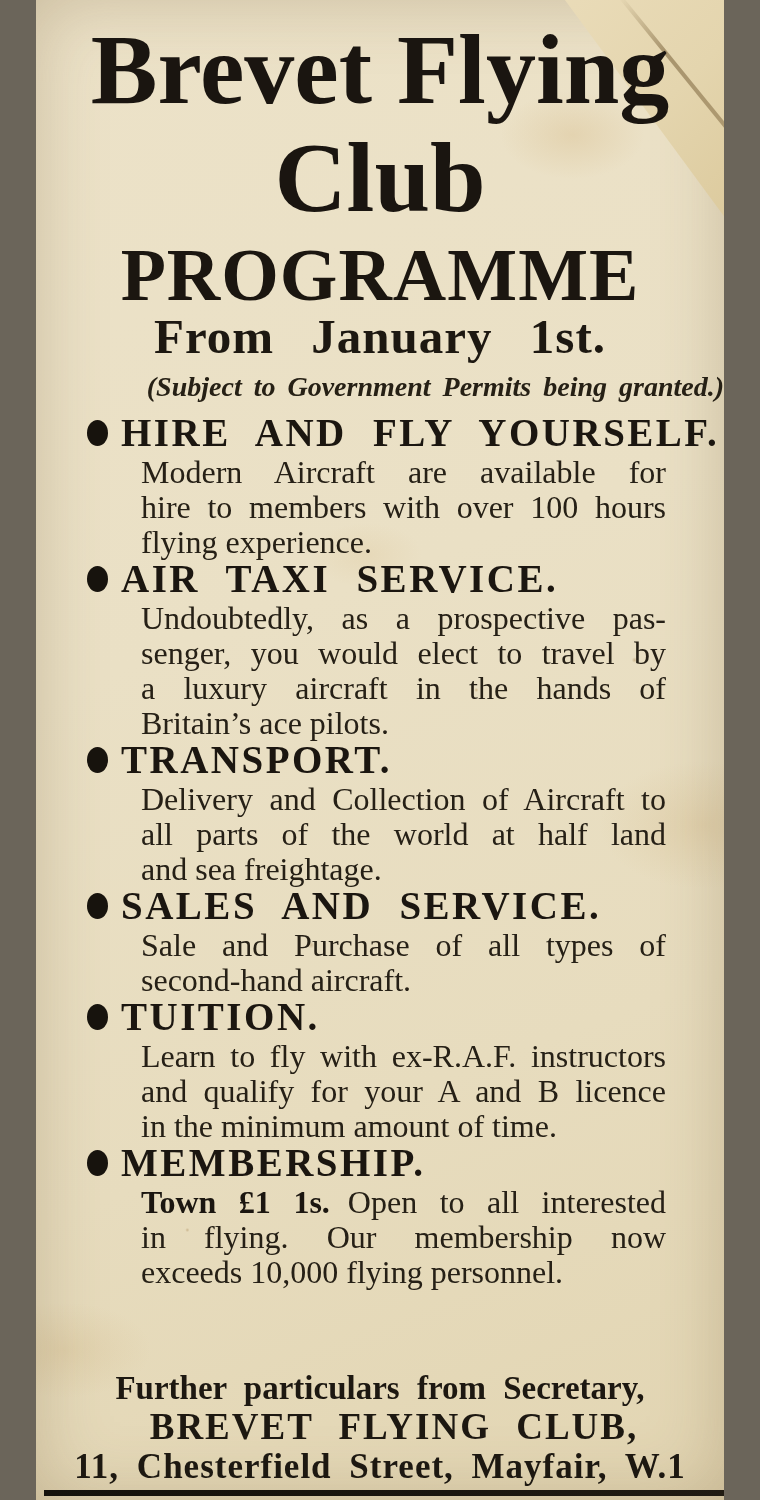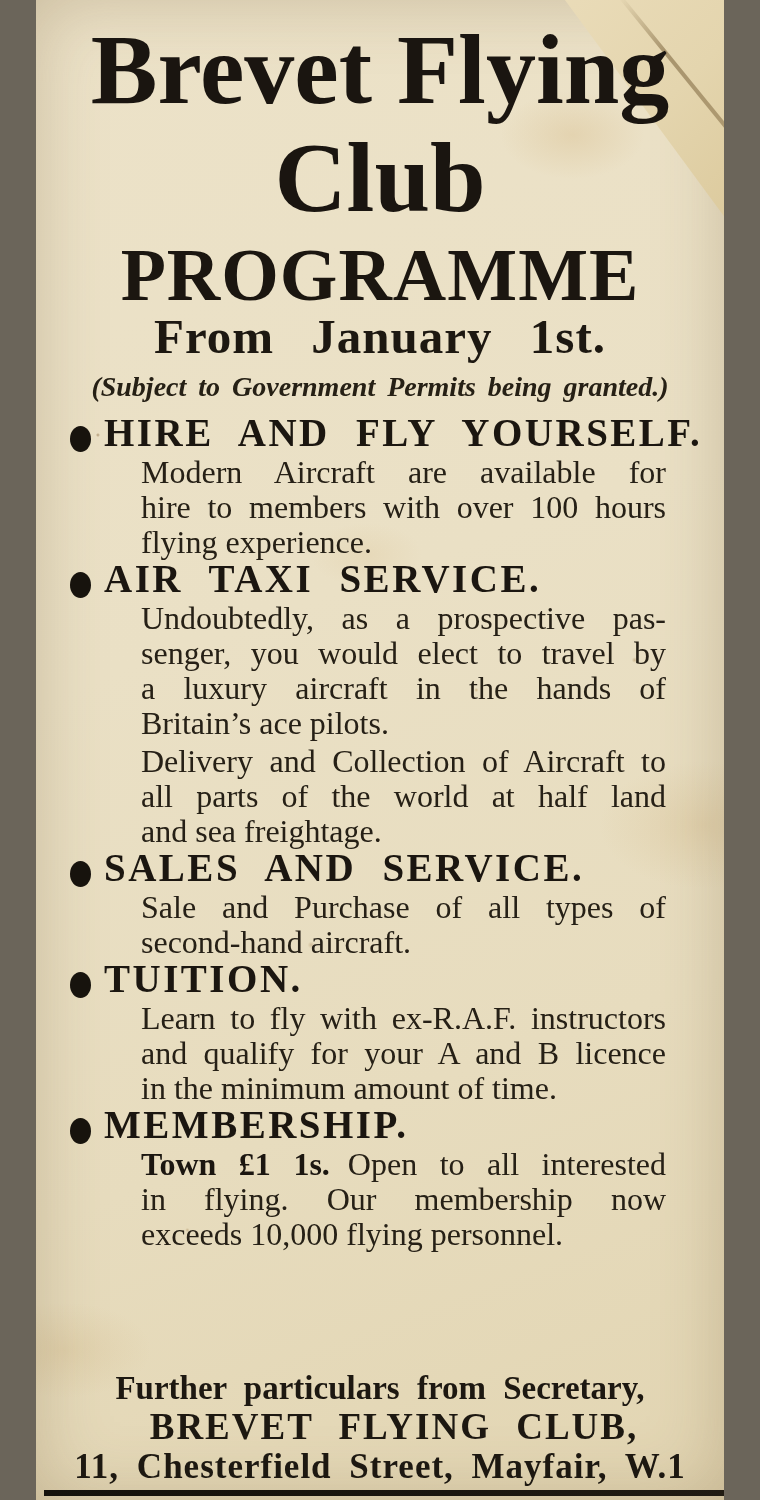--- a/index.html
+++ b/index.html
@@ -54,29 +54,29 @@
     letter-spacing:1px;color:#1b1610;
   }
   .dateline{
     font-size:49px;line-height:1;font-weight:bold;
     word-spacing:24px;letter-spacing:1px;color:#1d1811;
   }
   .note{
     margin-top:10px;
     font-size:28px;line-height:31px;
     font-weight:bold;font-style:italic;
-    word-spacing:5px;color:#262015;
+    word-spacing:5px;color:#262015;text-align:right;
   }
 
   #sections{position:relative;margin-top:12px;}
   .section{margin-top:0;}
   .section:first-child{margin-top:0;}
   .sec-head{
-    display:flex;align-items:flex-end;
-    padding-left:34px;
+    display:flex;align-items:center;
+    padding-left:51px;
     font-size:39px;line-height:38px;font-weight:bold;
     letter-spacing:2.5px;word-spacing:14px;color:#1b1610;
   }
   .bullet{
     flex:0 0 auto;width:21px;height:26px;border-radius:50%;
     background:#17130d;margin-right:13px;
   }
   .sec-body{
     margin:3px 58px 0 105px;
     font-size:32px;line-height:35px;color:#262016;
@@ -134,20 +134,24 @@
           <span>AIR TAXI SERVICE.</span>
         </div>
         <div class="sec-body">
           <div class="line">Undoubtedly, as a prospective pas-</div>
           <div class="line">senger, you would elect to travel by</div>
           <div class="line">a luxury aircraft in the hands of</div>
           <div class="line last">Britain’s ace pilots.</div>
         </div>
       </section>
       <section class="section">
+        <div class="sec-head">
+          <span class="bullet"></span>
+          <span>TRANSPORT.</span>
+        </div>
         <div class="sec-body">
           <div class="line">Delivery and Collection of Aircraft to</div>
           <div class="line">all parts of the world at half land</div>
           <div class="line last">and sea freightage.</div>
         </div>
       </section>
       <section class="section">
         <div class="sec-head">
           <span class="bullet"></span>
           <span>SALES AND SERVICE.</span>

